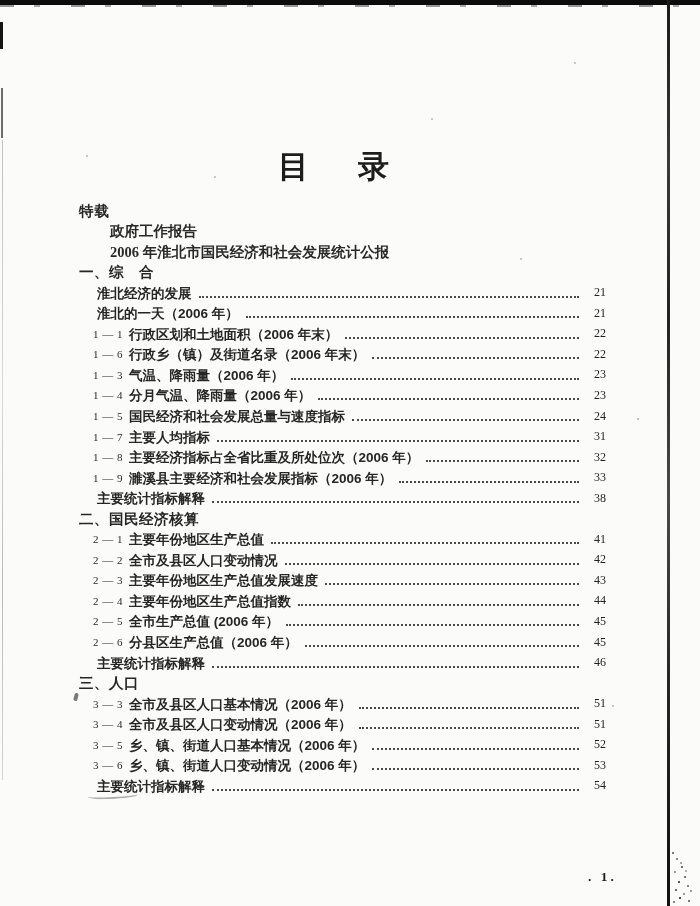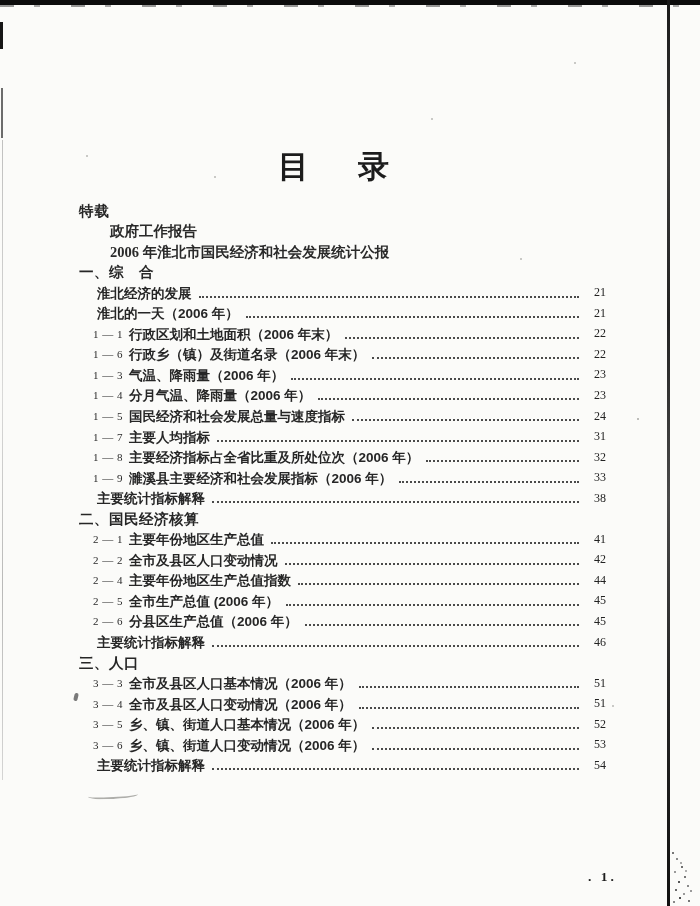--- a/index.html
+++ b/index.html
@@ -221,20 +221,26 @@
         <span class="dots"></span>
         <span class="pagenum">41</span>
       </div>
       <div class="row entry numbered">
         <span class="num">2 — 2</span>
         <span class="label">全市及县区人口变动情况</span>
         <span class="dots"></span>
         <span class="pagenum">42</span>
       </div>
       <div class="row entry numbered">
+        <span class="num">2 — 3</span>
+        <span class="label">主要年份地区生产总值发展速度</span>
+        <span class="dots"></span>
+        <span class="pagenum">43</span>
+      </div>
+      <div class="row entry numbered">
         <span class="num">2 — 4</span>
         <span class="label">主要年份地区生产总值指数</span>
         <span class="dots"></span>
         <span class="pagenum">44</span>
       </div>
       <div class="row entry numbered">
         <span class="num">2 — 5</span>
         <span class="label">全市生产总值 (2006 年）</span>
         <span class="dots"></span>
         <span class="pagenum">45</span>

